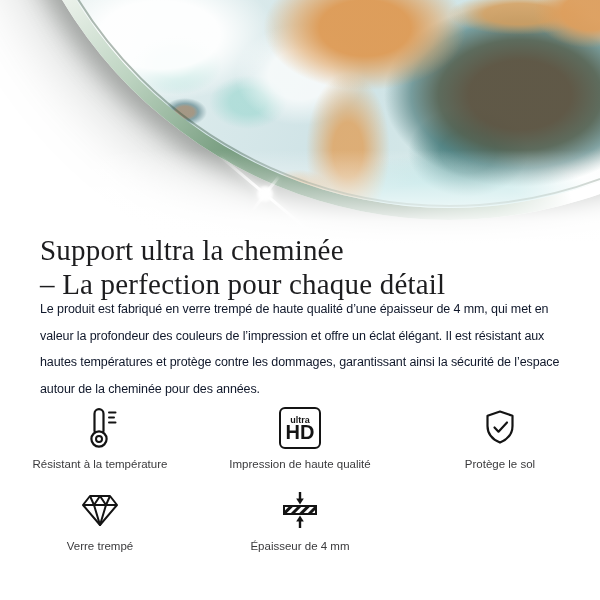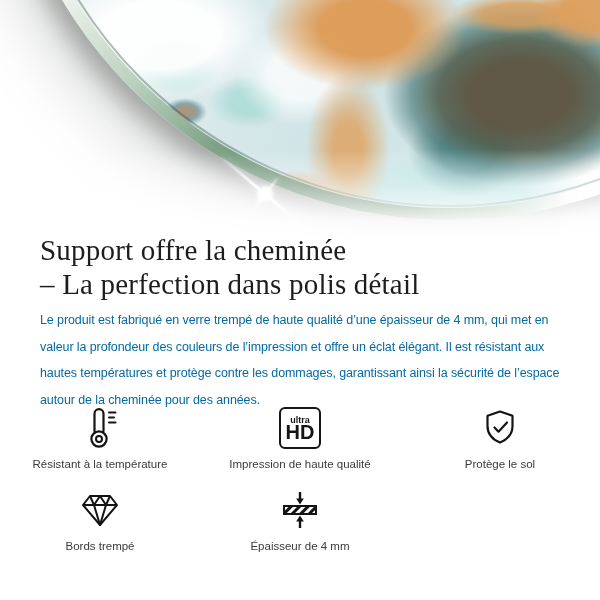--- a/index.html
+++ b/index.html
@@ -54,22 +54,22 @@
     transform:translate(-50%,-50%) rotate(-52deg);}
   .sparkle .core{position:absolute;left:0;top:0;width:18px;height:18px;transform:translate(-50%,-50%);
     background:radial-gradient(circle,#fff 0 25%,rgba(255,255,255,.85) 45%,transparent 72%);}
   .hero-fade{position:absolute;left:0;top:150px;width:600px;height:102px;
     background:linear-gradient(to bottom,rgba(255,255,255,0) 0%,rgba(255,255,255,.55) 40%,rgba(255,255,255,.92) 70%,#fff 92%);}
 
   
   .heading{position:absolute;left:40px;top:233px;margin:0;font-family:"Liberation Serif",serif;
     font-weight:400;font-size:29px;line-height:34px;color:#1d1d1f;letter-spacing:.2px;}
   .heading span{display:block;}
-  .description{position:absolute;left:40px;top:307px;width:540px;height:106px;overflow:hidden;margin:0;
-    font-size:12.5px;line-height:26.5px;color:#0369a1;letter-spacing:-0.1px;}
+  .description{position:absolute;left:40px;top:296px;width:540px;height:106px;overflow:hidden;margin:0;
+    font-size:12.5px;line-height:26.5px;color:#0f172a;letter-spacing:-0.1px;}
 
   
   .features{position:absolute;left:0;top:406px;width:600px;
     display:grid;grid-template-columns:repeat(3,200px);row-gap:18px;}
   .feature{display:flex;flex-direction:column;align-items:center;}
   .icon-box{height:44px;display:flex;align-items:center;justify-content:center;margin-bottom:8px;}
   .feature-label{font-size:11.5px;color:#3a3a3c;white-space:nowrap;}
   .ultrahd{width:38px;height:38px;border:2.4px solid #141414;border-radius:6px;
     display:flex;flex-direction:column;align-items:center;justify-content:center;color:#141414;}
   .ultrahd .u1{font-size:9px;font-weight:700;line-height:9px;}
@@ -90,22 +90,22 @@
     <div class="rim-inner"></div>
     <div class="sparkle">
       <div class="ray-a"></div>
       <div class="ray-b"></div>
       <div class="core"></div>
     </div>
     <div class="hero-fade"></div>
   </div>
 
   <h1 class="heading">
-    <span>Support offre la cheminée</span>
-    <span>– La perfection dans polis détail</span>
+    <span>Support ultra la cheminée</span>
+    <span>– La perfection pour chaque détail</span>
   </h1>
 
   <p class="description">Le produit est fabriqué en verre trempé de haute qualité d’une épaisseur de 4 mm, qui met en valeur la profondeur des couleurs de l’impression et offre un éclat élégant. Il est résistant aux hautes températures et protège contre les dommages, garantissant ainsi la sécurité de l’espace autour de la cheminée pour des années.</p>
 
   <div class="features">
 
     <div class="feature">
       <div class="icon-box">
         <svg class="icn" width="42" height="44" viewBox="0 0 42 44" fill="none">
           <rect x="15.5" y="3.2" width="9" height="26" rx="4.5" stroke="#141414" stroke-width="2.2"></rect>
@@ -139,21 +139,21 @@
 
     <div class="feature">
       <div class="icon-box">
         <svg class="icn" width="40" height="38" viewBox="0 0 40 38" fill="none" stroke="#141414" stroke-width="2" stroke-linejoin="round">
           <path d="M10 5 H30 L37 14 L20 34 L3 14 Z"></path>
           <path d="M3 14 H37"></path>
           <path d="M10 5 L14 14 L20 5 L26 14 L30 5"></path>
           <path d="M14 14 L20 34 L26 14"></path>
         </svg>
       </div>
-      <div class="feature-label">Bords trempé</div>
+      <div class="feature-label">Verre trempé</div>
     </div>
 
 
     <div class="feature">
       <div class="icon-box">
         <svg class="icn" width="40" height="40" viewBox="0 0 40 40">
           <defs>
             <pattern id="hatch" width="6" height="6" patternUnits="userSpaceOnUse" patternTransform="rotate(45)">
               <rect x="0" y="0" width="3" height="6" fill="#141414"></rect>
             </pattern>

